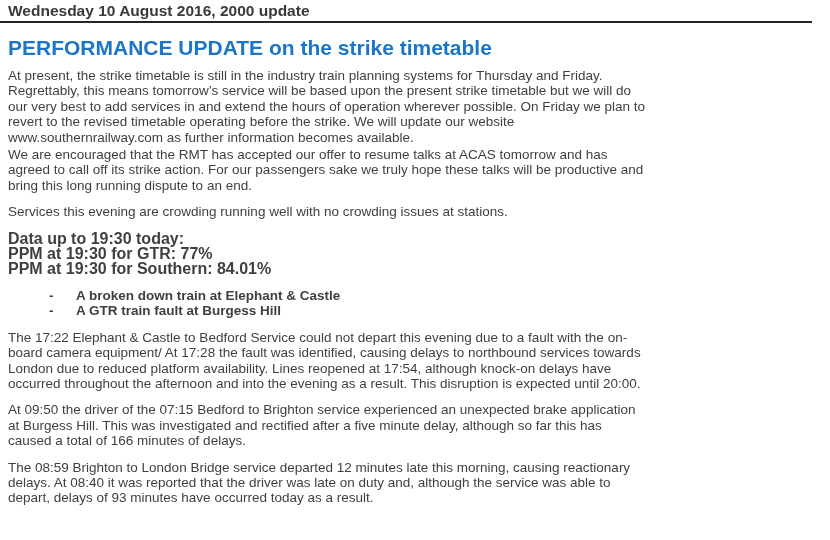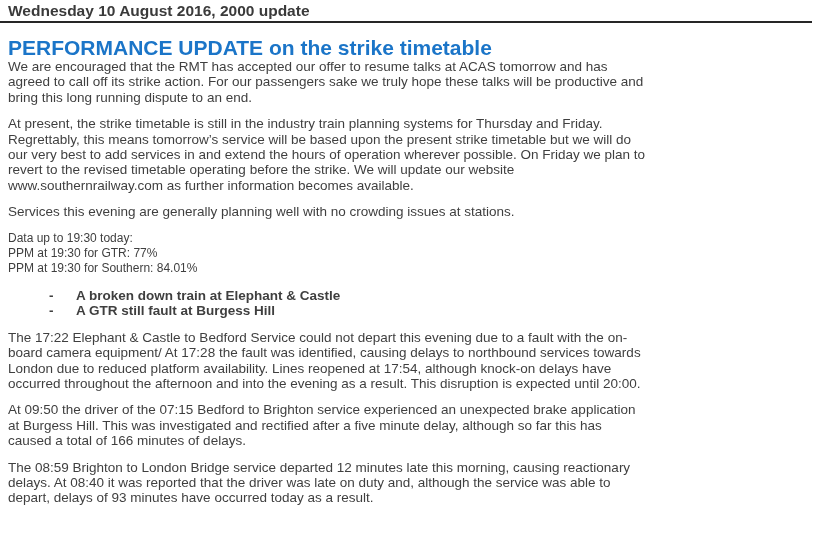--- a/index.html
+++ b/index.html
@@ -43,22 +43,23 @@
     line-height: 15.4px;
     margin: 11px 10px 0 8px;
     white-space: pre-line;
     color: #3f3f3f;
   }
   .first-para {
     margin-top: 2px;
   }
   .data-block {
     margin: 11px 10px 0 8px;
-    font-size: 12px;
+    font-size: 16px;
     line-height: 15.4px;
+    font-weight: bold;
   }
   .issues-block {
     margin: 11px 10px 0 8px;
     font-size: 13.5px;
     line-height: 15.4px;
   }
   .issues-list {
     list-style: none;
     margin: 0;
     padding: 0;
@@ -80,42 +81,42 @@
 <body>
 
 <div class="page">
 
   <h1 class="date-header">Wednesday 10 August 2016, 2000 update</h1>
 
   <hr class="header-divider">
 
   <h2 class="headline"><span>PERFORMANCE UPDATE</span> <span>on the strike timetable</span></h2>
 
-  <p class="body-text first-para">We are encouraged that the RMT has accepted our offer to resume talks at ACAS tomorrow and has
-agreed to call off its strike action. For our passengers sake we truly hope these talks will be productive and
-bring this long running dispute to an end.</p>
-
   <p class="body-text">At present, the strike timetable is still in the industry train planning systems for Thursday and Friday.
 Regrettably, this means tomorrow’s service will be based upon the present strike timetable but we will do
 our very best to add services in and extend the hours of operation wherever possible. On Friday we plan to
 revert to the revised timetable operating before the strike. We will update our website
 www.southernrailway.com as further information becomes available.</p>
 
-  <p class="body-text">Services this evening are generally planning well with no crowding issues at stations.</p>
+  <p class="body-text first-para">We are encouraged that the RMT has accepted our offer to resume talks at ACAS tomorrow and has
+agreed to call off its strike action. For our passengers sake we truly hope these talks will be productive and
+bring this long running dispute to an end.</p>
+
+  <p class="body-text">Services this evening are crowding running well with no crowding issues at stations.</p>
 
   <div class="data-block">
     <div>Data up to 19:30 today:</div>
     <div>PPM at 19:30 for GTR: 77%</div>
     <div>PPM at 19:30 for Southern: 84.01%</div>
   </div>
 
   <div class="issues-block">
     <ul class="issues-list">
       <li>A broken down train at Elephant &amp; Castle</li>
-      <li>A GTR still fault at Burgess Hill</li>
+      <li>A GTR train fault at Burgess Hill</li>
     </ul>
   </div>
 
   <p class="body-text">The 17:22 Elephant &amp; Castle to Bedford Service could not depart this evening due to a fault with the on-
 board camera equipment/ At 17:28 the fault was identified, causing delays to northbound services towards
 London due to reduced platform availability. Lines reopened at 17:54, although knock-on delays have
 occurred throughout the afternoon and into the evening as a result. This disruption is expected until 20:00.</p>
 
   <p class="body-text">At 09:50 the driver of the 07:15 Bedford to Brighton service experienced an unexpected brake application
 at Burgess Hill. This was investigated and rectified after a five minute delay, although so far this has

